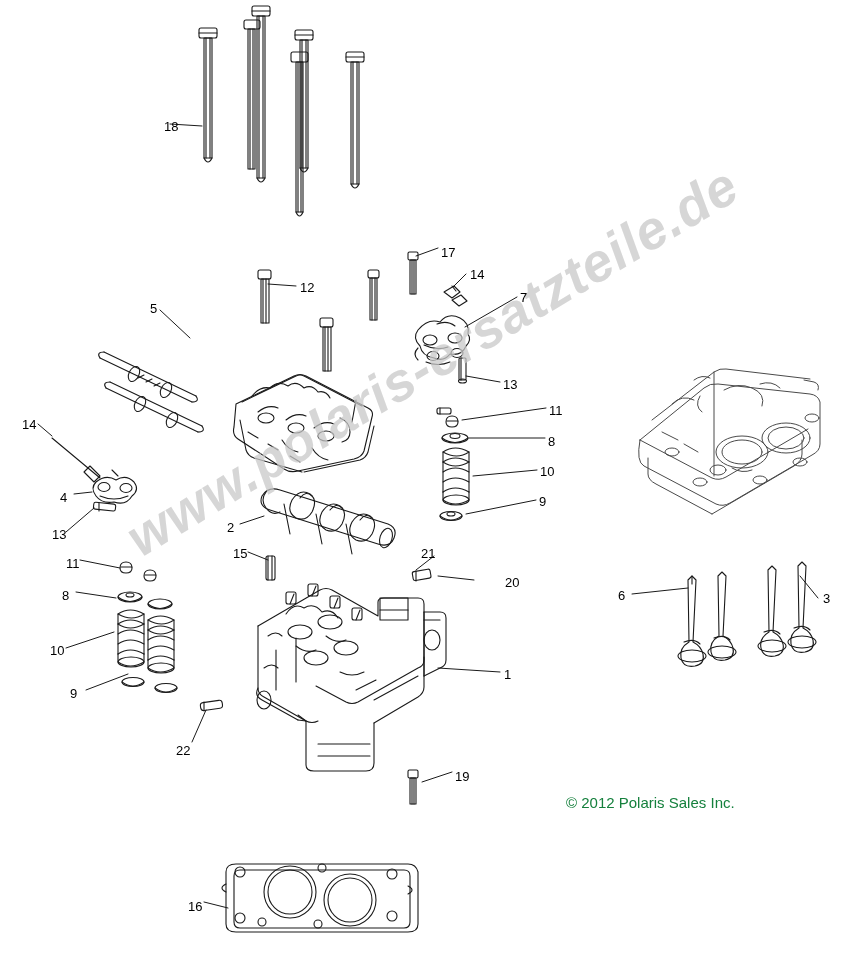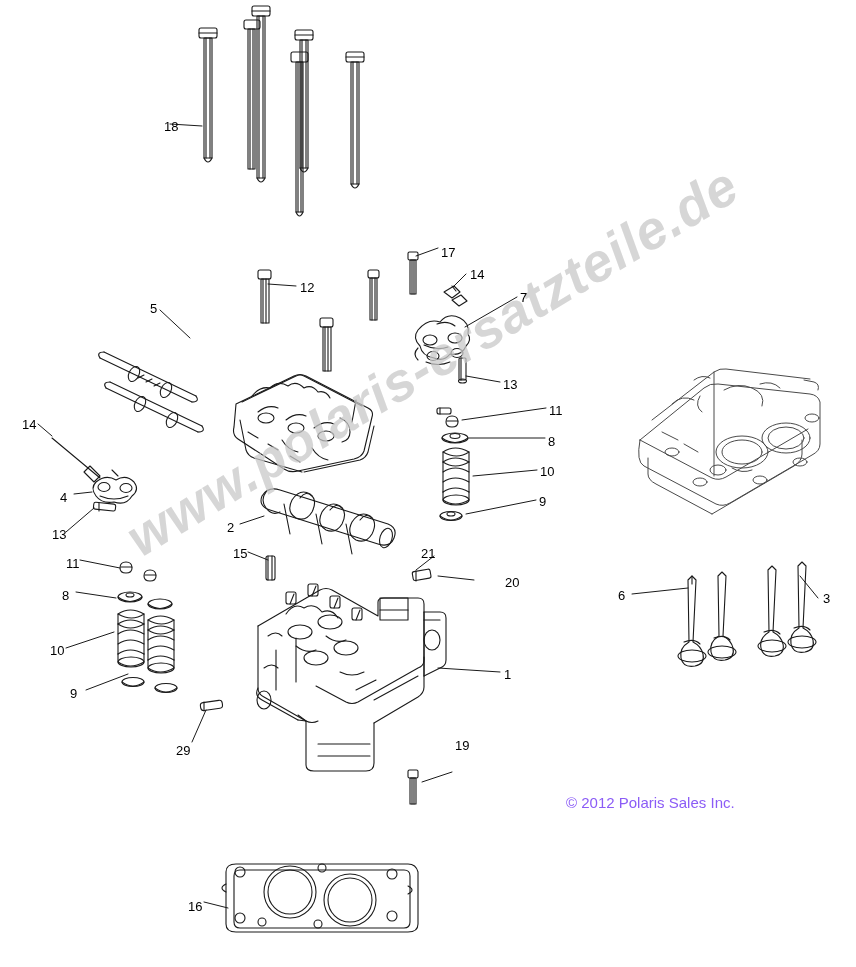--- a/index.html
+++ b/index.html
@@ -29,21 +29,21 @@
     font-family: "Liberation Sans", sans-serif;
     font-size: 13px;
     color: #000000;
     line-height: 13px;
     white-space: nowrap;
   }
   .copyright {
     position: absolute;
     font-family: "Liberation Sans", sans-serif;
     font-size: 15px;
-    color: #8b5cf6;
+    color: #15803d;
     white-space: nowrap;
   }
   .watermark {
     position: absolute;
     left: 52px;
     top: 330px;
     width: 760px;
     text-align: center;
     font-family: "Liberation Sans", sans-serif;
     font-size: 54px;
@@ -483,19 +483,19 @@
   <div class="callout" style="left:233px; top:547px;">15</div>
   <div class="callout" style="left:421px; top:547px;">21</div>
   <div class="callout" style="left:66px;  top:557px;">11</div>
   <div class="callout" style="left:477px; top:576px;margin-left:28px;">20</div>
   <div class="callout" style="left:62px;  top:589px;">8</div>
   <div class="callout" style="left:618px; top:589px;">6</div>
   <div class="callout" style="left:823px; top:592px;">3</div>
   <div class="callout" style="left:50px;  top:644px;">10</div>
   <div class="callout" style="left:504px; top:668px;">1</div>
   <div class="callout" style="left:70px;  top:687px;">9</div>
-  <div class="callout" style="left:176px; top:744px;">29</div>
-  <div class="callout" style="left:455px; top:739px;">19</div>
+  <div class="callout" style="left:176px; top:744px;">22</div>
+  <div class="callout" style="left:455px; top:770px;">19</div>
   <div class="callout" style="left:188px; top:900px;text-align:center;">16</div>
 
   <div class="copyright" style="left:566px; top:794px;">© 2012 Polaris Sales Inc.</div>
 
 </div>
 
 </body></html>

